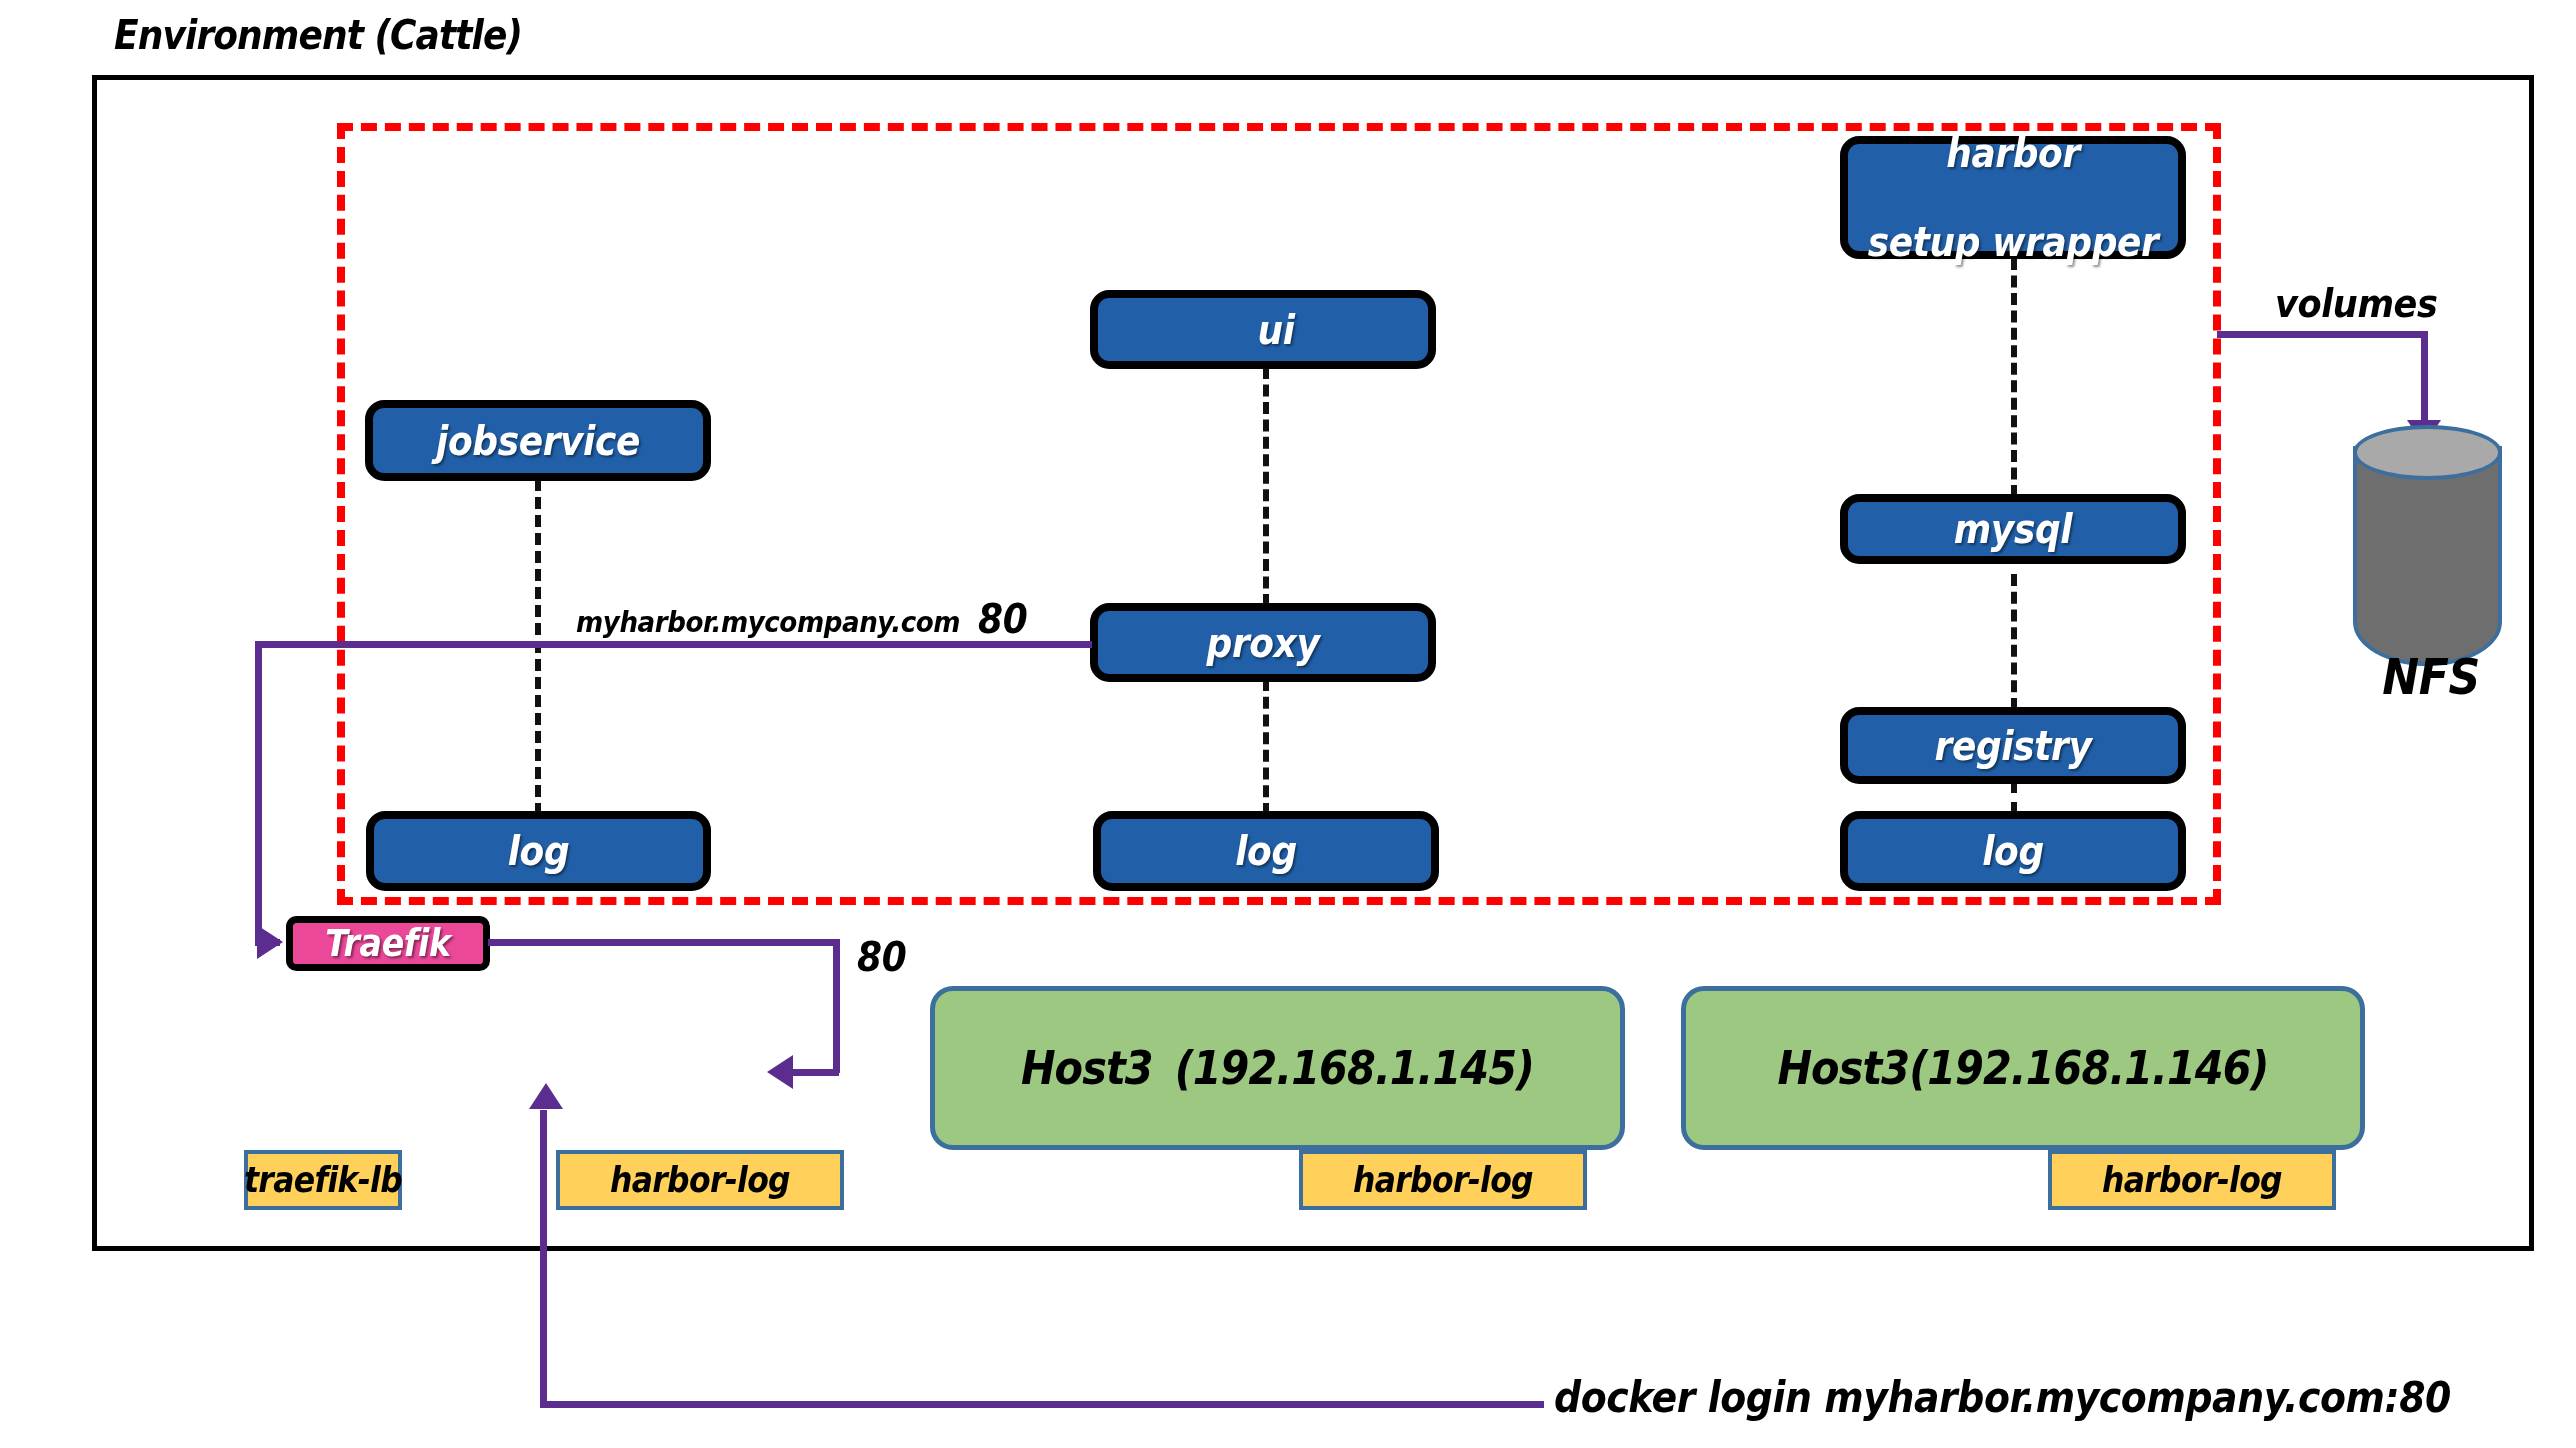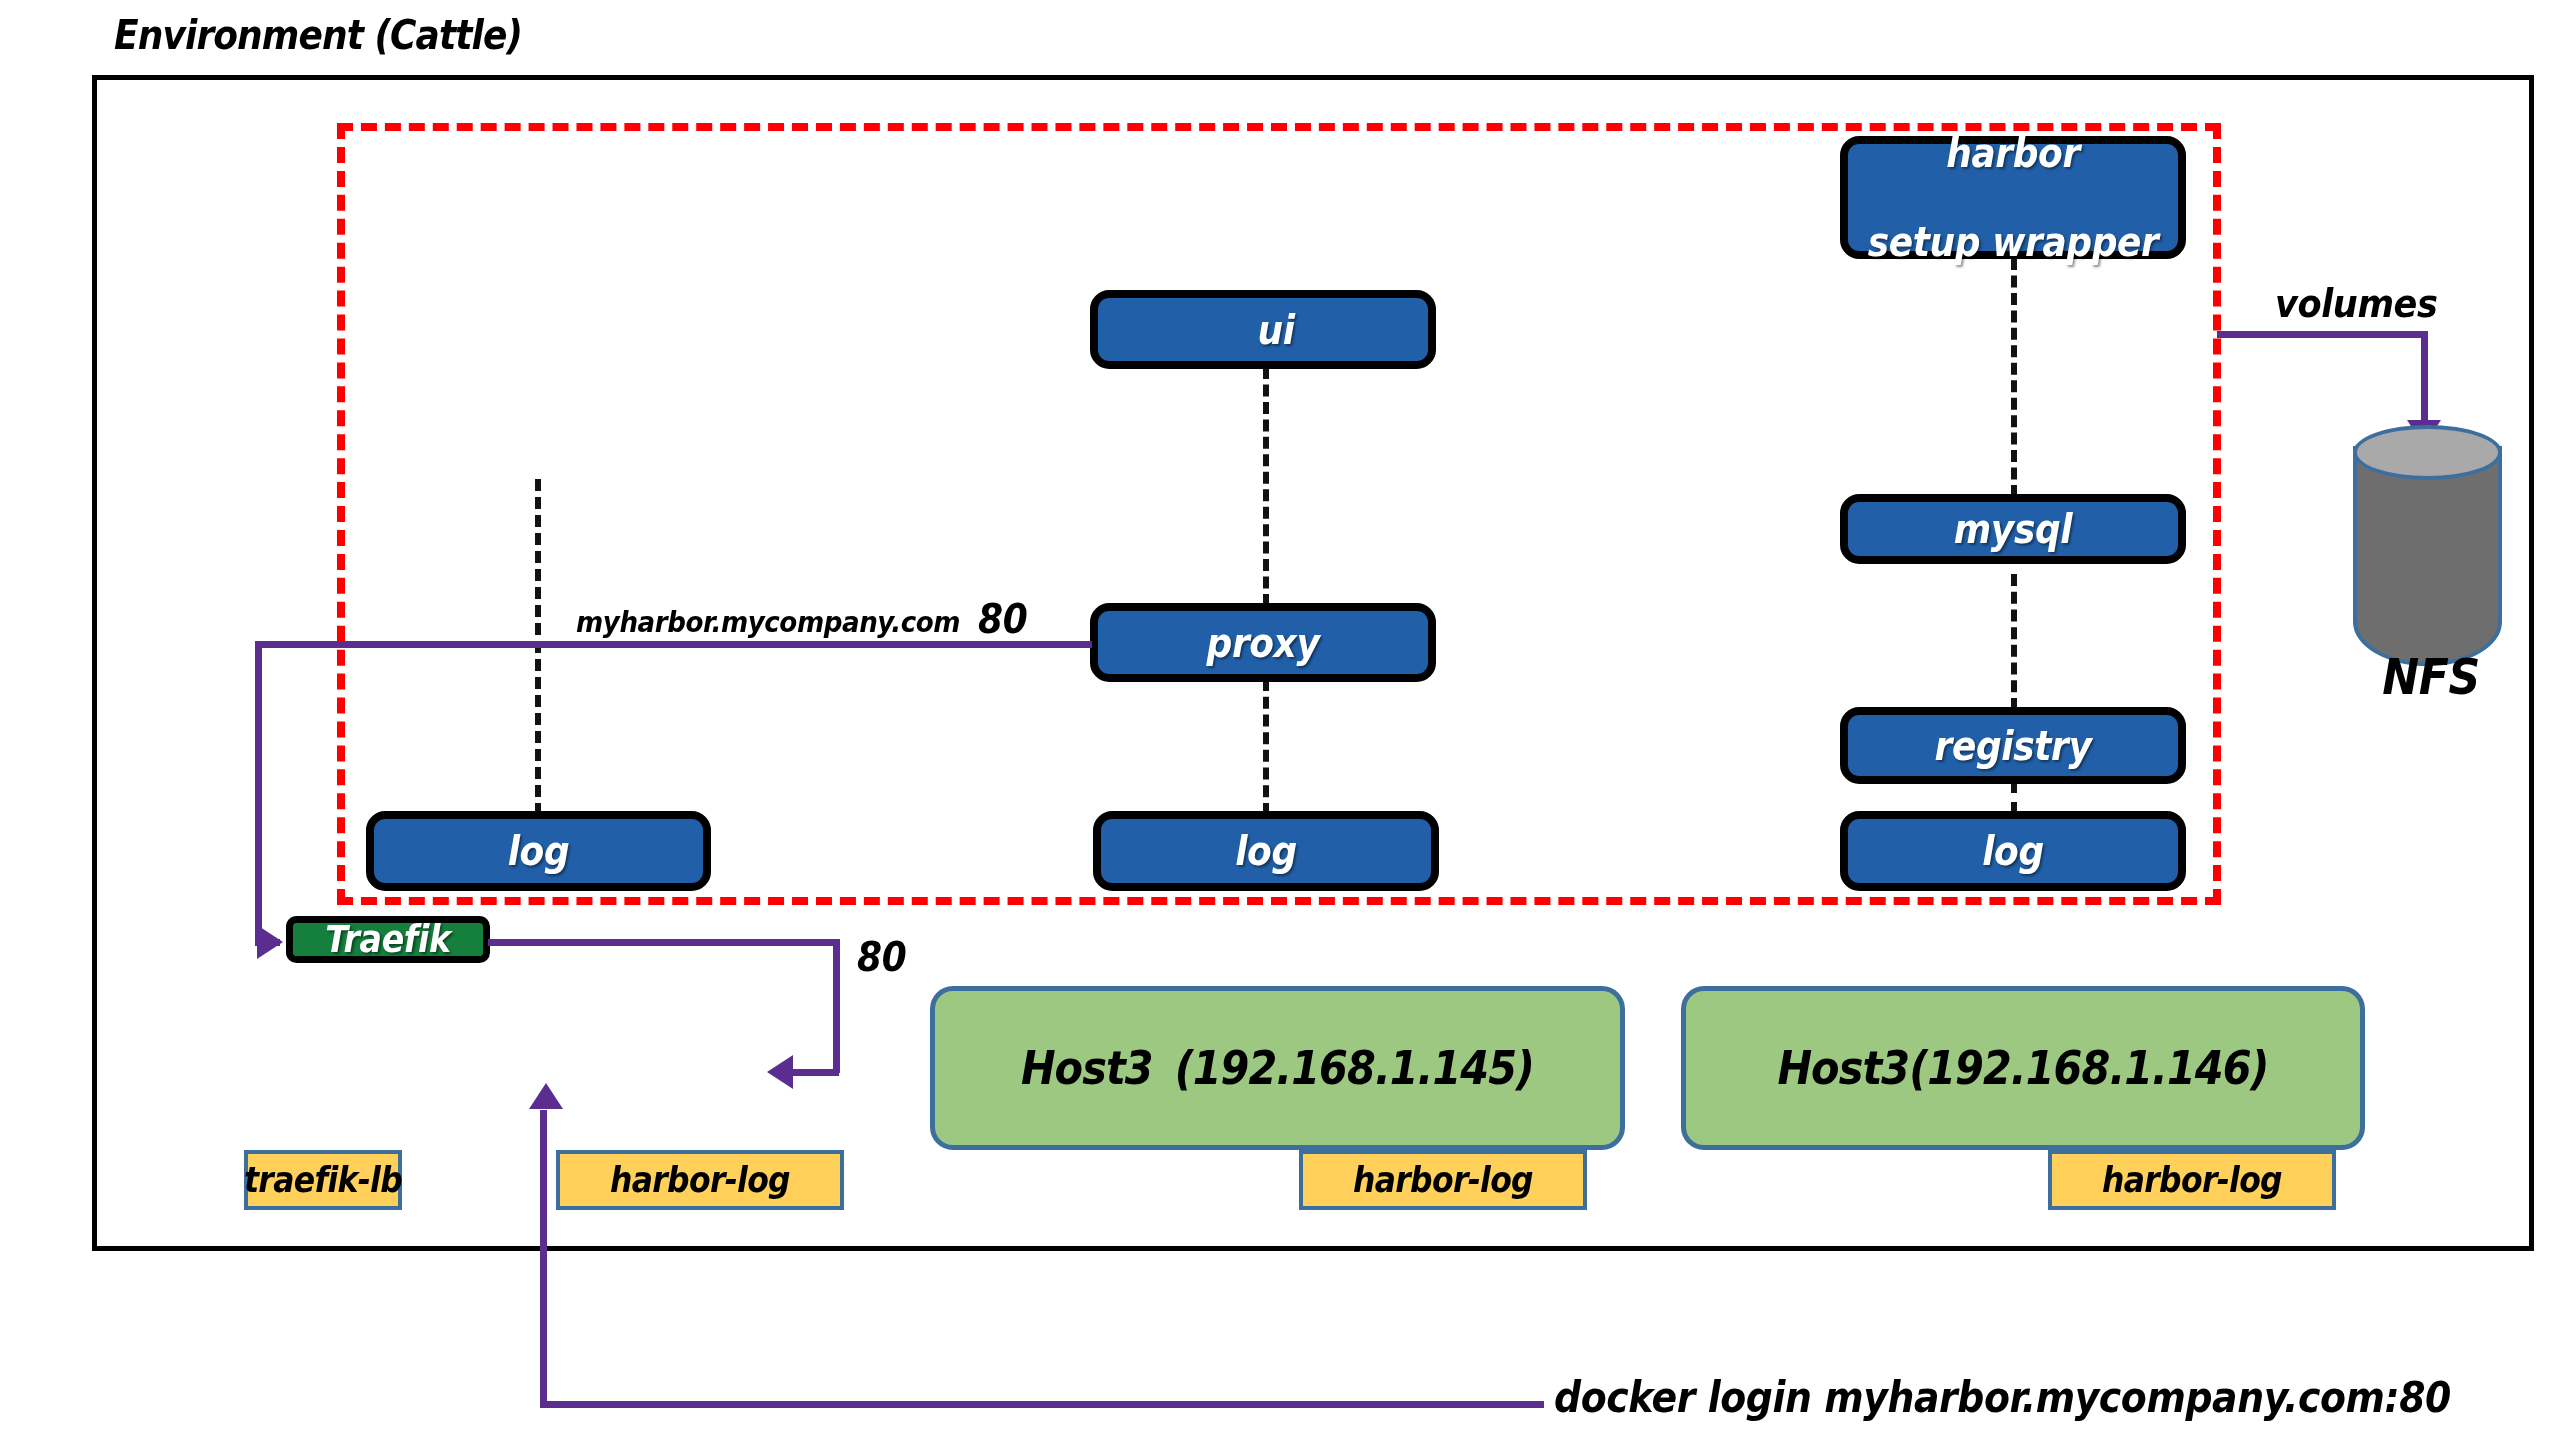--- a/index.html
+++ b/index.html
@@ -33,22 +33,22 @@
   .svc{
     background:#2160a8;border:8px solid #000;border-radius:19.3px;
     display:flex;align-items:center;justify-content:center;
     color:#fff;font-weight:bold;font-style:italic;font-size:40px;
     letter-spacing:-0.4px;line-height:1.05;text-align:center;
     text-shadow:1.8px 1.8px 2.6px rgba(0,0,0,.45);
   }
 
   
   #traefik-box{
-    left:286px;top:916px;width:204px;height:47px;
-    background:#15803d;border:7px solid #000;border-radius:10.6px;
+    left:286px;top:916px;width:204px;height:55px;
+    background:#ec4899;border:7px solid #000;border-radius:10.6px;
     display:flex;align-items:center;justify-content:center;
     color:#fff;font-weight:bold;font-style:italic;font-size:37px;
     letter-spacing:-0.4px;text-shadow:1.8px 1.8px 2.6px rgba(0,0,0,.45);
   }
 
   
   .host{
     background:#9dc882;border:5.3px solid #3d6f9e;border-radius:23px;
     display:flex;align-items:center;justify-content:center;
     color:#000;font-weight:bold;font-style:italic;font-size:46px;
@@ -126,20 +126,21 @@
 <div class="stage">
 
   <div class="abs" id="env-title">Environment (Cattle)</div>
 
   <div class="abs" id="env-frame"></div>
 
   <div class="abs" id="stack-frame"></div>
 
   <div class="abs vdash" style="left:535px;top:479px;height:336px;"></div>
 
+  <div class="abs svc" id="svc-jobservice" style="left:365px;top:400px;width:346px;height:81px;">jobservice</div>
 
   <div class="abs svc" id="svc-jobservice-log" style="left:366px;top:811px;width:345px;height:80px;">log</div>
 
   <div class="abs vdash" style="left:1263px;top:367px;height:239px;"></div>
   <div class="abs vdash" style="left:1263px;top:679px;height:136px;"></div>
 
   <div class="abs svc" id="svc-ui" style="left:1090px;top:290px;width:346px;height:79px;padding-left:26px;">ui</div>
 
   <div class="abs svc" id="svc-proxy" style="left:1090px;top:603px;width:346px;height:79px;">proxy</div>
 

